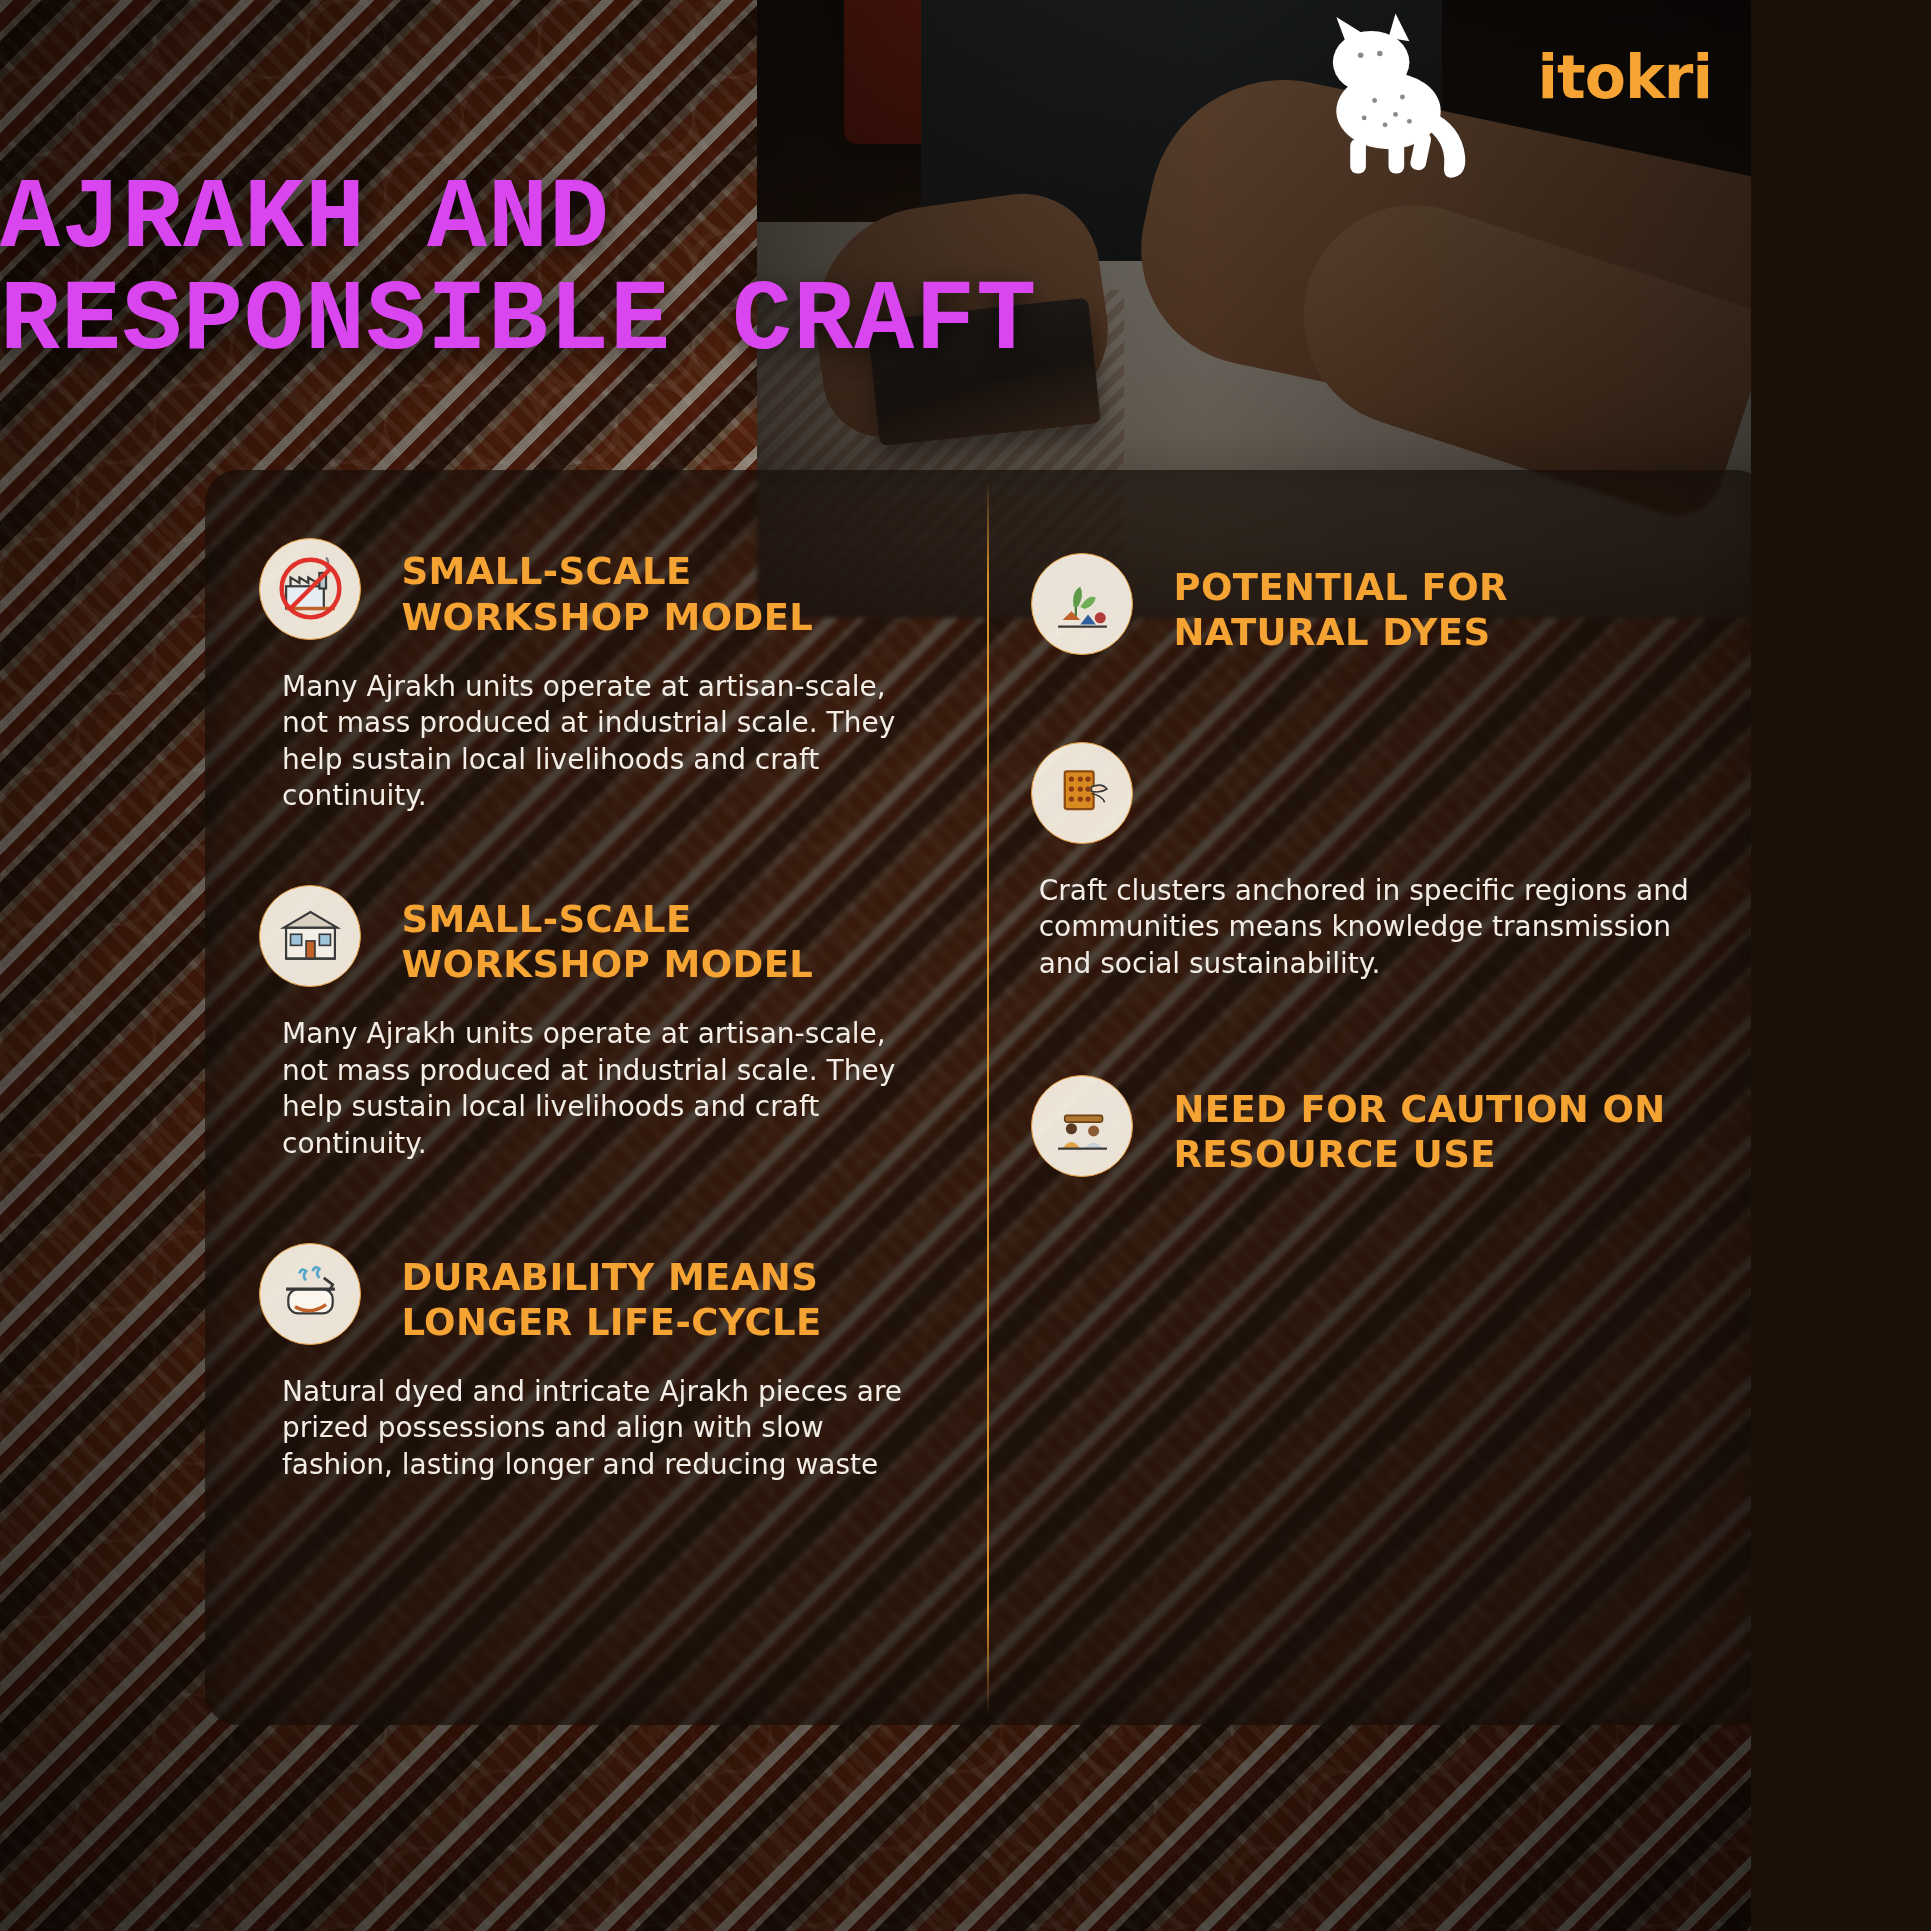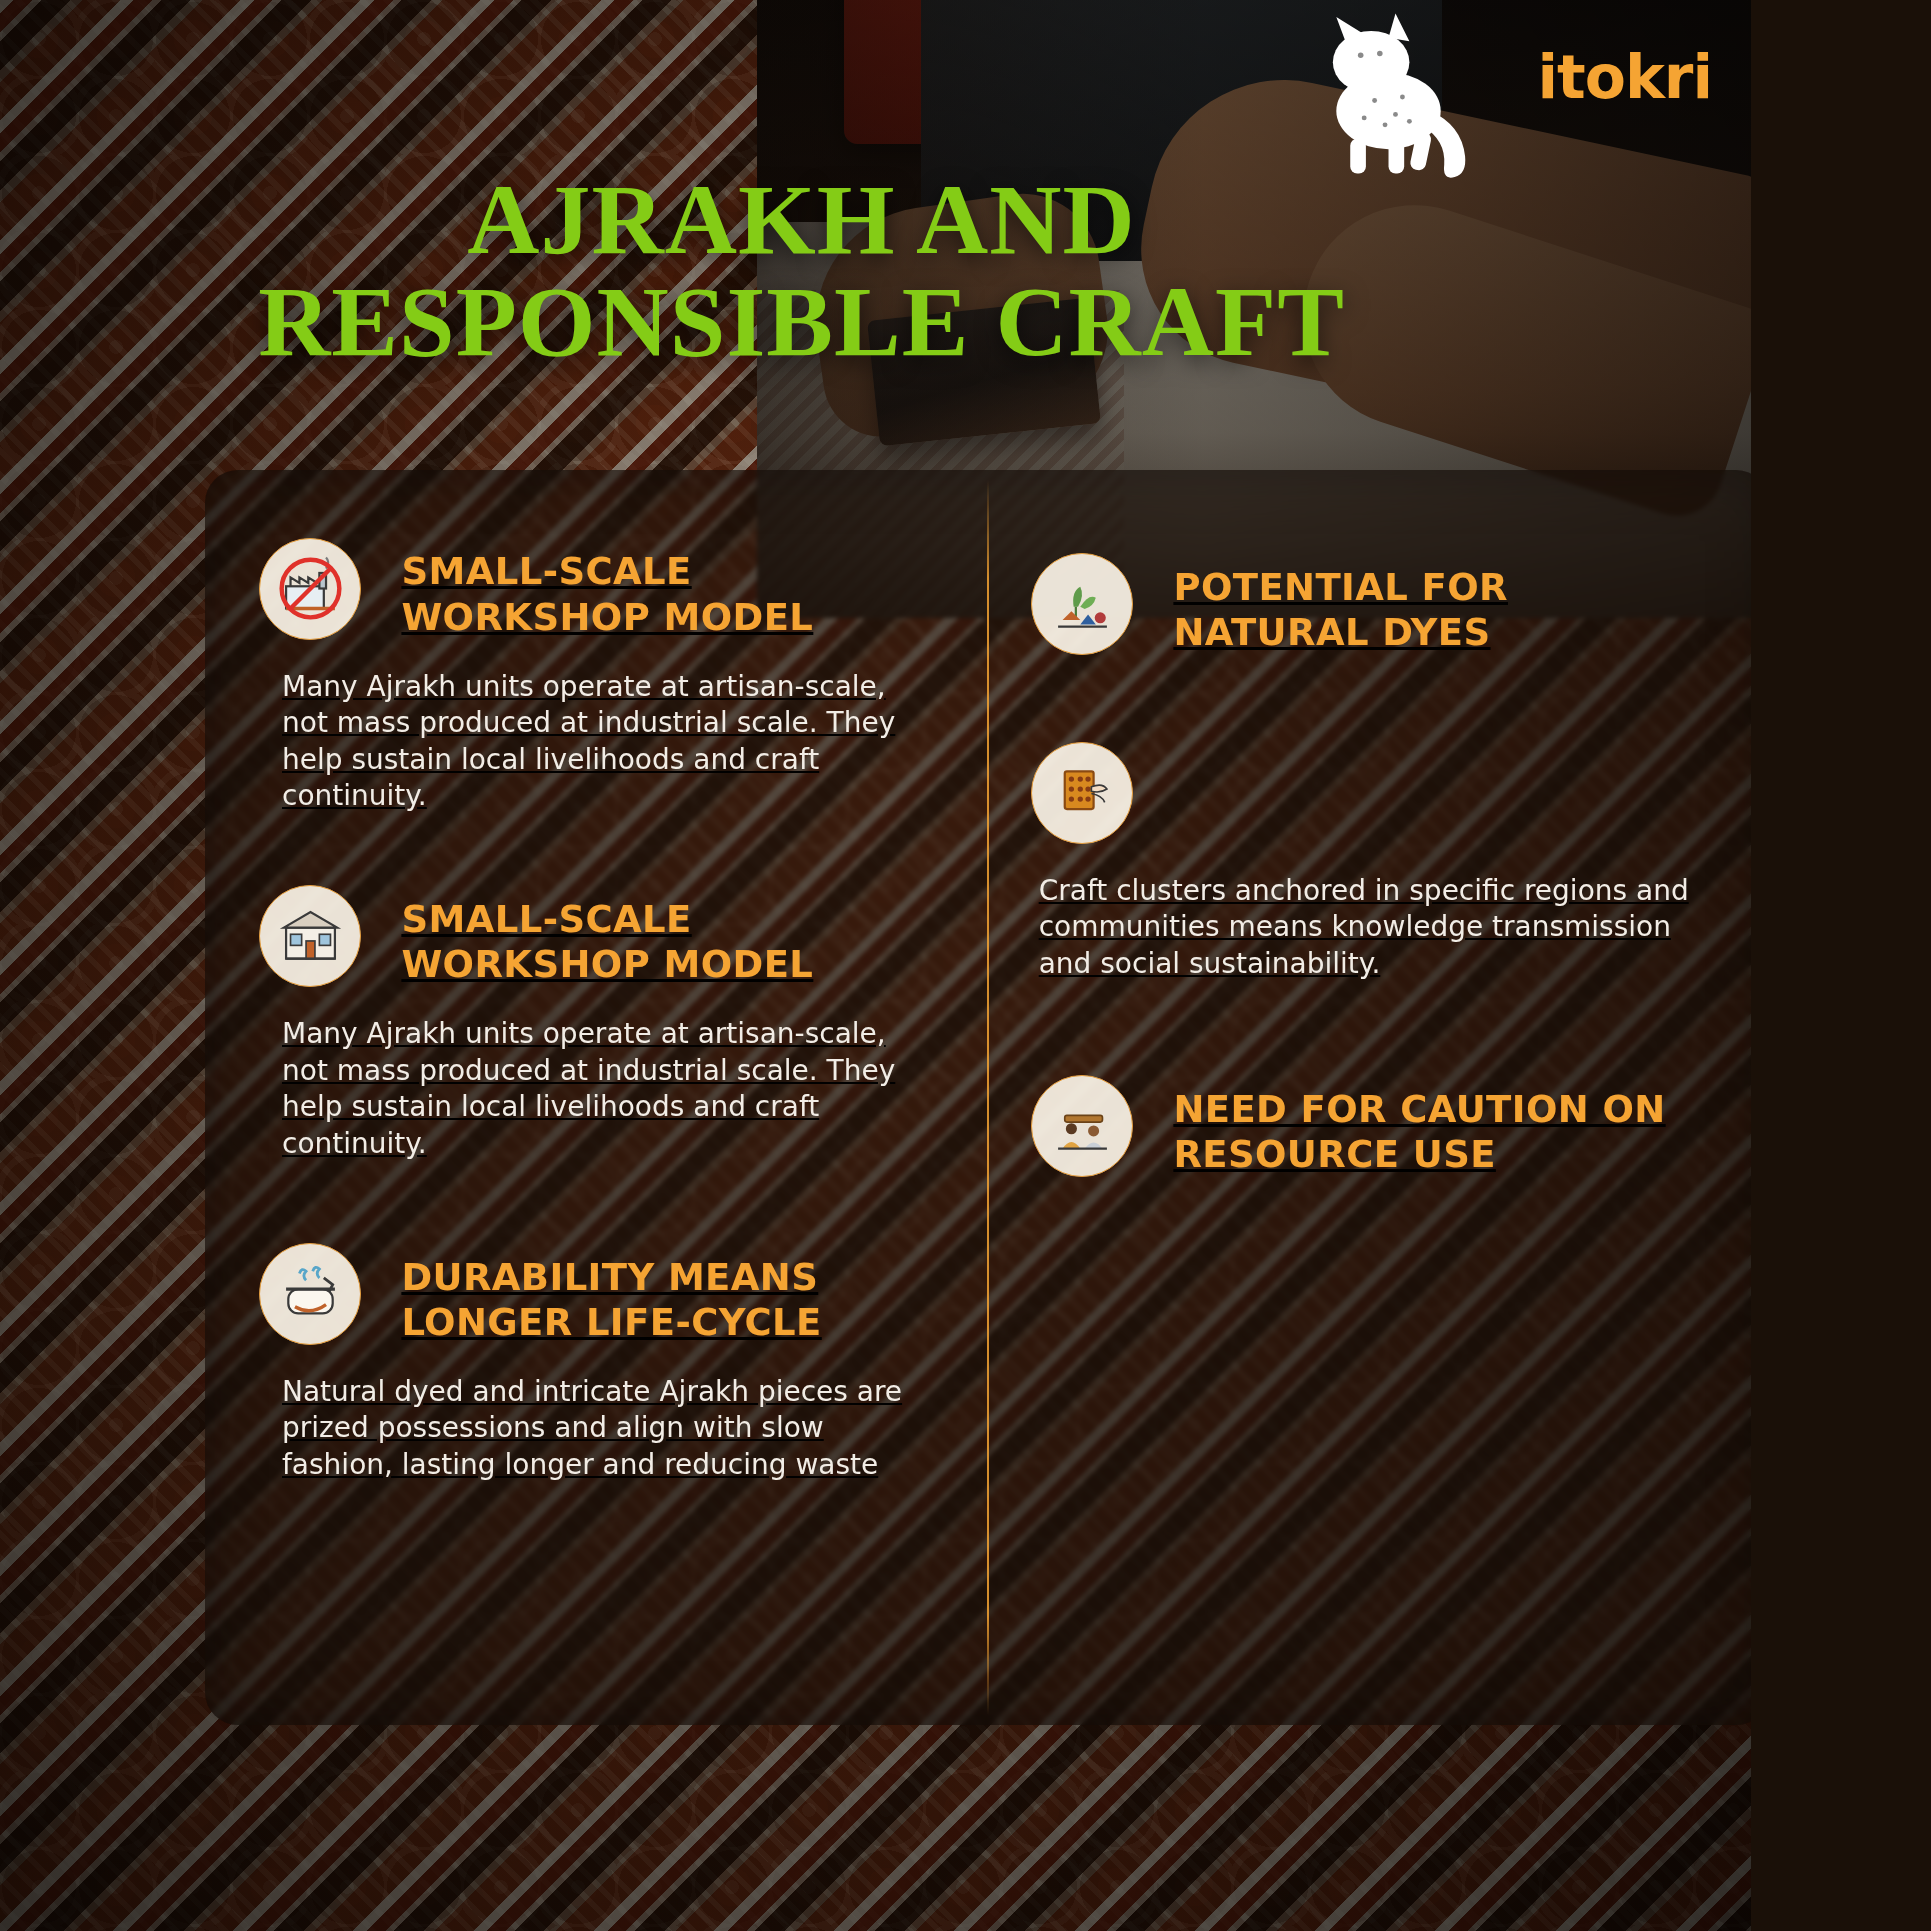--- a/index.html
+++ b/index.html
@@ -158,29 +158,28 @@
     padding-bottom: 39px;
     font-family: "DejaVu Sans", sans-serif;
   }
 
   
   .title {
     position: absolute;
     top: 169px;
     left: 0;
     width: 1603px;
-    text-align: center;
     z-index: 25;
-    color: #84cc16;
+    color: #d946ef;
     font-size: 100px;
     font-weight: 800;
     line-height: 1.02;
     letter-spacing: 1px;
     text-shadow: 0 5.8px 23px rgba(0,0,0,0.65);
-    font-family: Liberation Serif, serif;
+    font-family: Liberation Mono, monospace;
   }
   .title .line2 { display: block; }
 
   
   .panel {
     position: absolute;
     left: 205px;
     top: 470px;
     width: 1564px;
     height: 1255px;
@@ -197,21 +196,20 @@
     top: 9.7px;
     bottom: 9.7px;
     width: 1.9px;
     background: linear-gradient(180deg, rgba(245,164,51,0) 0%, rgba(245,164,51,0.85) 8%, rgba(245,164,51,0.85) 92%, rgba(245,164,51,0) 100%);
   }
 
   .col {
     width: 782px;
     padding: 62px 54px 0 54px;
     box-sizing: border-box;
-    text-decoration: underline;
   }
   .col-right { padding-left: 44px; padding-right: 54px; }
 
   .item { margin-bottom: 54px; }
   .item-head {
     display: flex;
     align-items: flex-start;
     gap: 25px;
   }
   .icon-circle {

